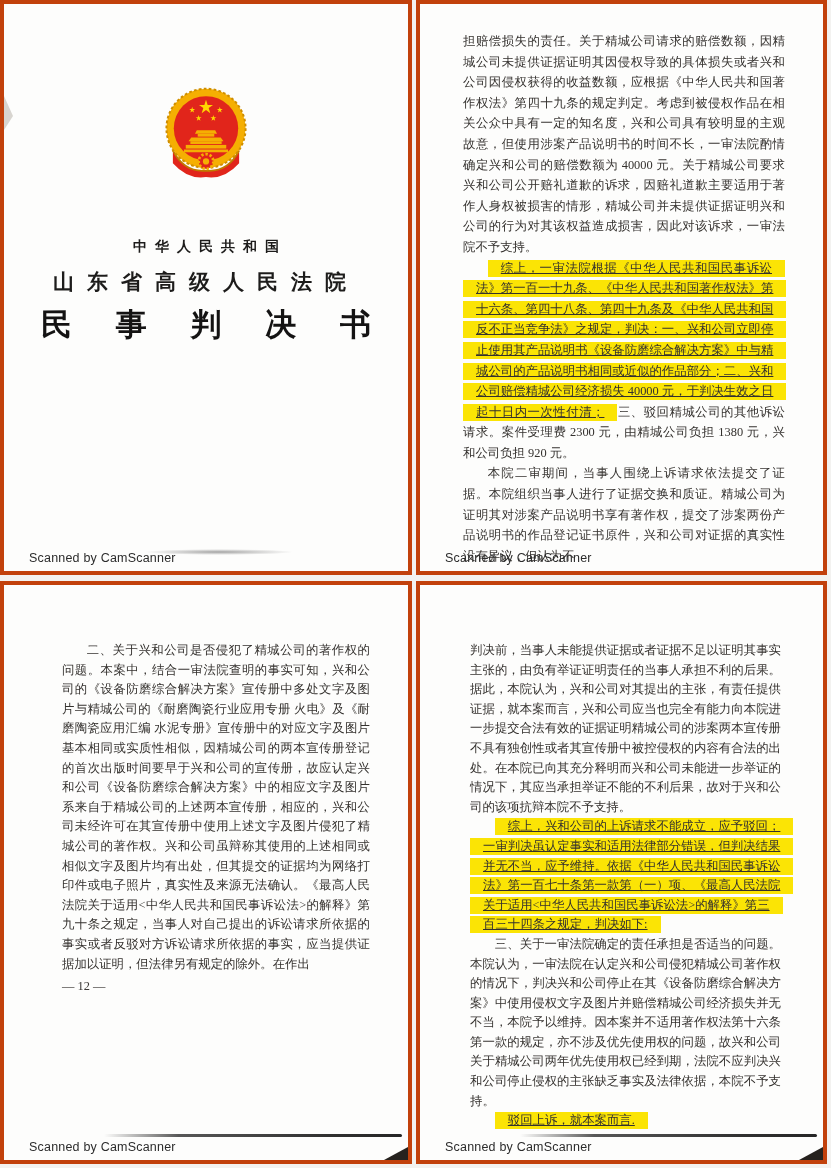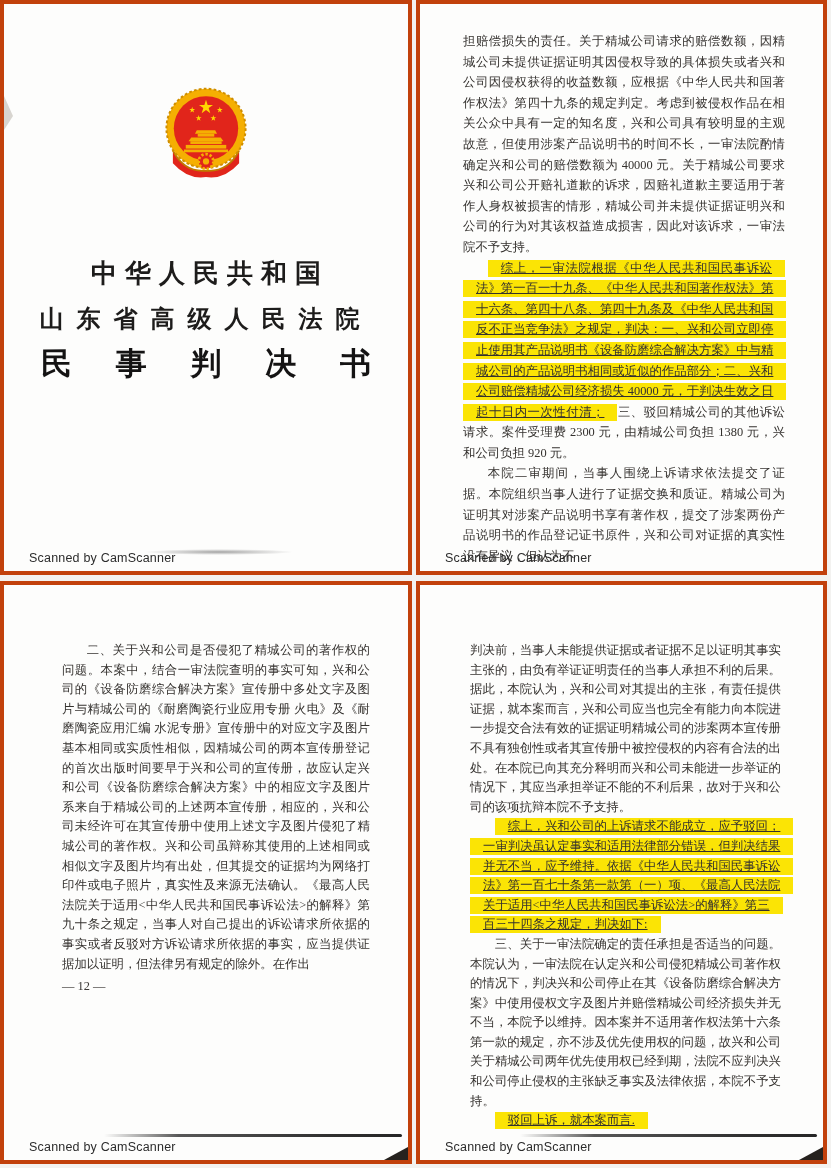--- a/index.html
+++ b/index.html
@@ -17,25 +17,25 @@
     position:relative;
     background:#fdfdfc;
     border:4px solid #c2410c;
     box-sizing:border-box;
     overflow:hidden;
   }
   
   .cover-inner{text-align:center;}
   .emblem{margin-top:80px;}
   .cover-country{
-    margin-top:60px;font-size:26px;font-weight:600;color:#1d1c1b;
+    margin-top:42px;font-size:14px;font-weight:600;color:#1d1c1b;
     letter-spacing:8px;padding-left:8px;
   }
   .cover-court{
-    margin-top:12px;font-size:24px;font-weight:600;color:#1d1c1b;
+    margin-top:12px;font-size:21px;font-weight:600;color:#1d1c1b;
     letter-spacing:13px;
   }
   .cover-doctype{
     margin-top:8px;font-size:31px;font-weight:700;color:#141313;
     letter-spacing:18px;padding-left:18px;
   }
   
   .content{
     position:absolute;top:0;left:0;right:0;
     color:#34312e;

